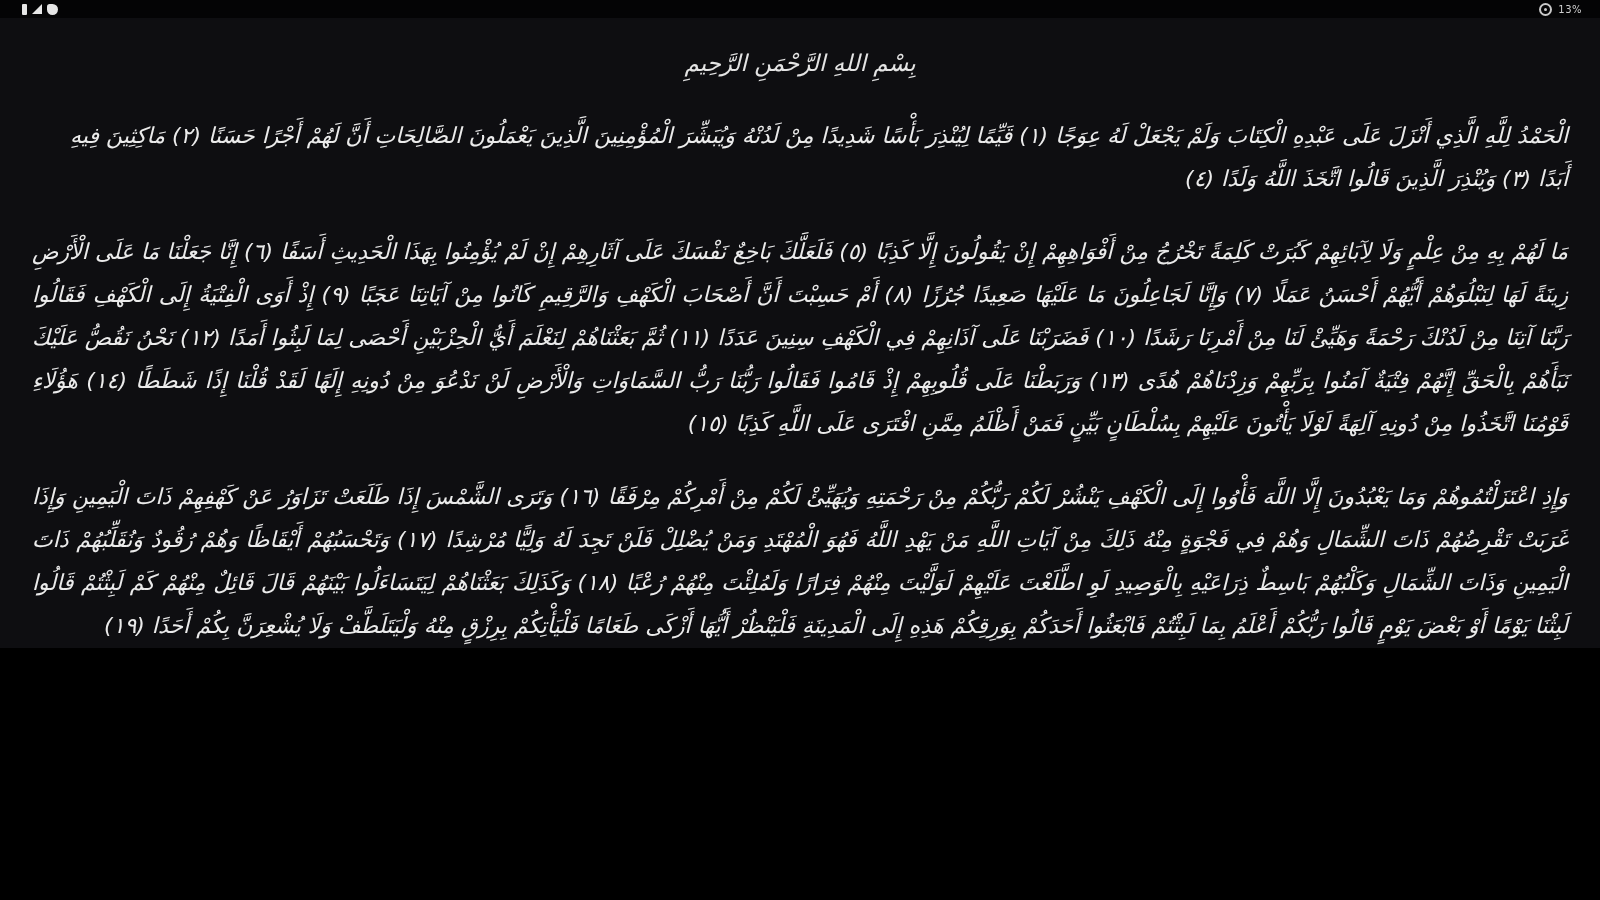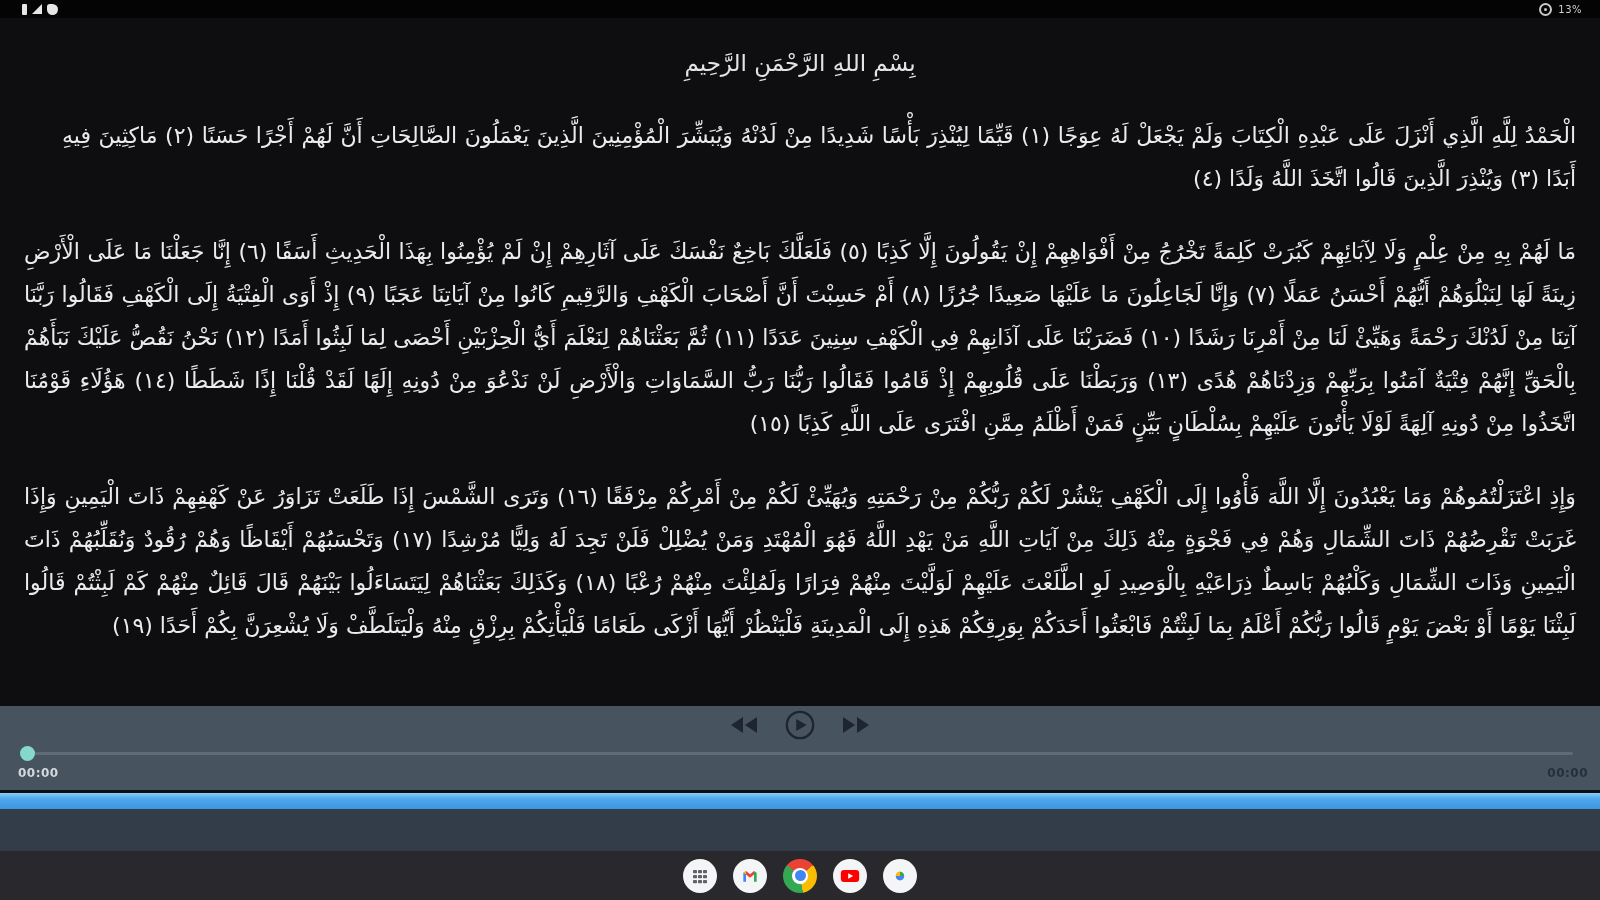--- a/index.html
+++ b/index.html
@@ -1,33 +1,33 @@
 <!DOCTYPE html>
 <html lang="en"><head>
 <meta charset="utf-8">
 <style>
   html,body{margin:0;padding:0;background:#000;}
-  .screen{position:relative;width:1600px;height:900px;overflow:hidden;
+  .screen{position:relative;width:1600px;height:648px;overflow:hidden;
           background:#bef264;font-family:"DejaVu Sans",sans-serif;}
 
   
   .status-bar{position:absolute;top:0;left:0;right:0;height:18px;background:#040405;
               display:flex;justify-content:space-between;align-items:center;padding:0 14px;box-sizing:border-box;}
   .sb-left{display:flex;align-items:center;gap:5px;margin-left:8px;}
   .sb-bar{width:5px;height:11px;background:#e6e6e6;border-radius:1px;}
   .sb-tri{width:0;height:0;border-left:10px solid transparent;border-bottom:10px solid #e6e6e6;}
   .sb-blob{width:11px;height:11px;background:#e6e6e6;border-radius:3px 6px 6px 6px;}
   .sb-right{display:flex;align-items:center;gap:6px;margin-right:4px;}
   .sb-ring{width:9px;height:9px;border:2px solid #c9c9c9;border-radius:50%;position:relative;}
   .sb-ring::after{content:"";position:absolute;left:3px;top:3px;width:3px;height:3px;background:#c9c9c9;border-radius:50%;}
   .sb-batt{font-size:10px;color:#cfcfcf;letter-spacing:.5px;}
 
   
   .quran-area{position:absolute;top:18px;left:0;right:0;height:688px;overflow:hidden;
-              padding:0 24px;box-sizing:border-box;direction:rtl;color:#ebebeb;background:#0e0e11;}
+              padding:0 32px;box-sizing:border-box;direction:rtl;color:#ebebeb;background:#0e0e11;font-style:italic;}
   .bismillah{text-align:center;font-size:23px;margin-top:32px;color:#e4e4e4;}
   .quran-para{font-size:22px;line-height:43px;text-align:justify;margin:30px 0 0;}
   .quran-para:first-of-type{margin-top:38px;margin-left:38px;}
 
   
   .player{position:absolute;top:706px;left:0;right:0;height:84px;background:#47535f;}
   .controls{position:absolute;top:3px;left:50%;transform:translateX(-50%);
             display:flex;align-items:center;gap:24px;}
   .ctl-btn{background:none;border:none;padding:0;cursor:pointer;display:flex;align-items:center;}
   .slider-track{position:absolute;top:46px;left:27px;width:1546px;height:3px;background:#5e6b78;border-radius:2px;}

